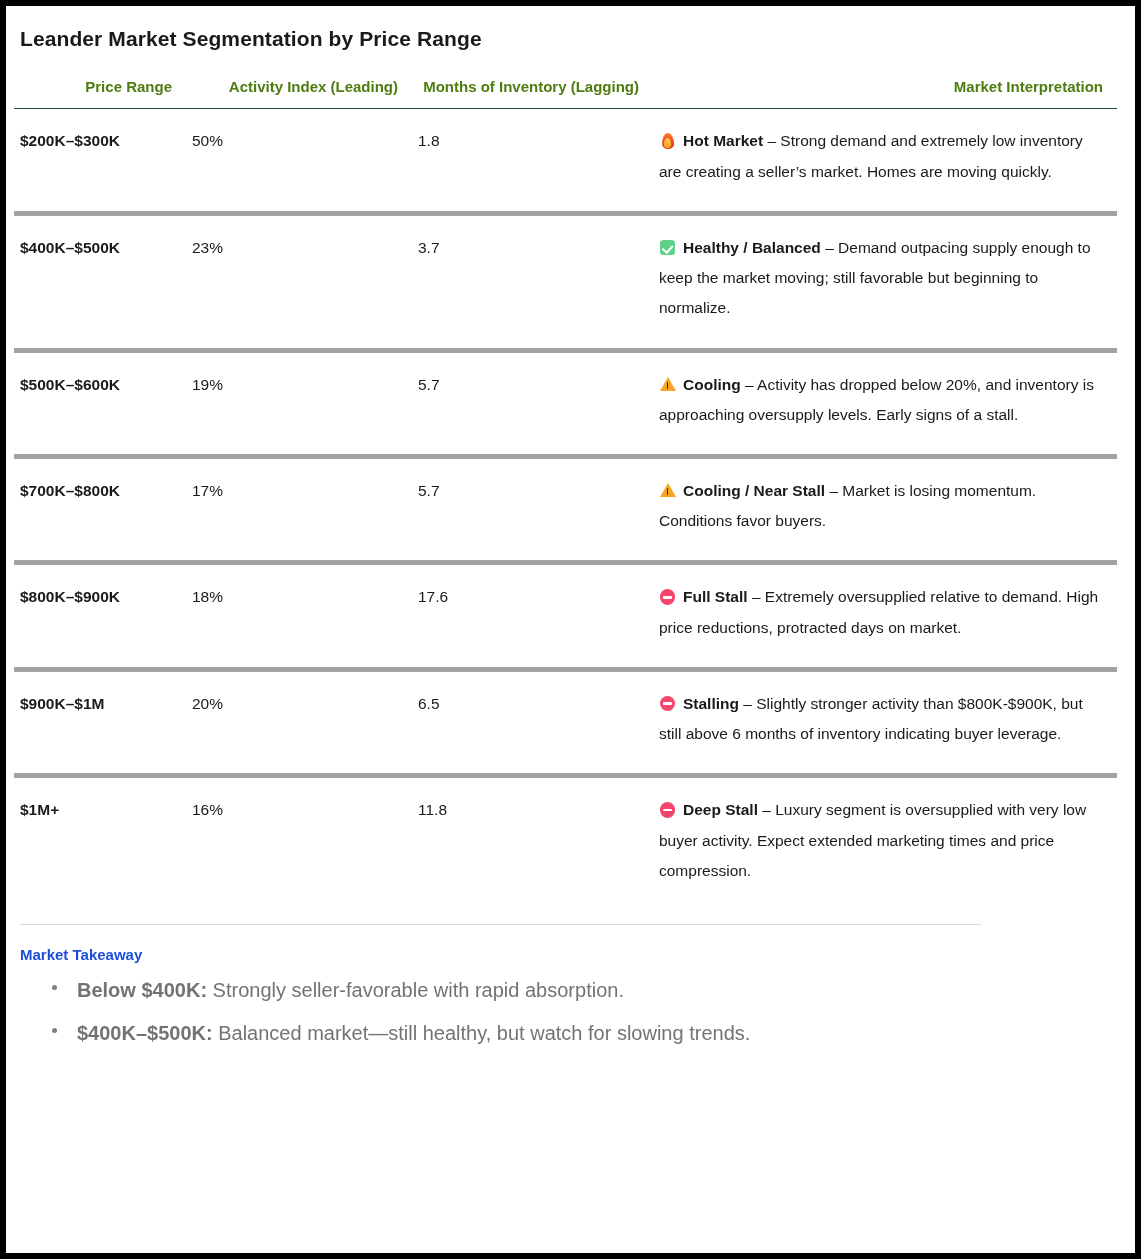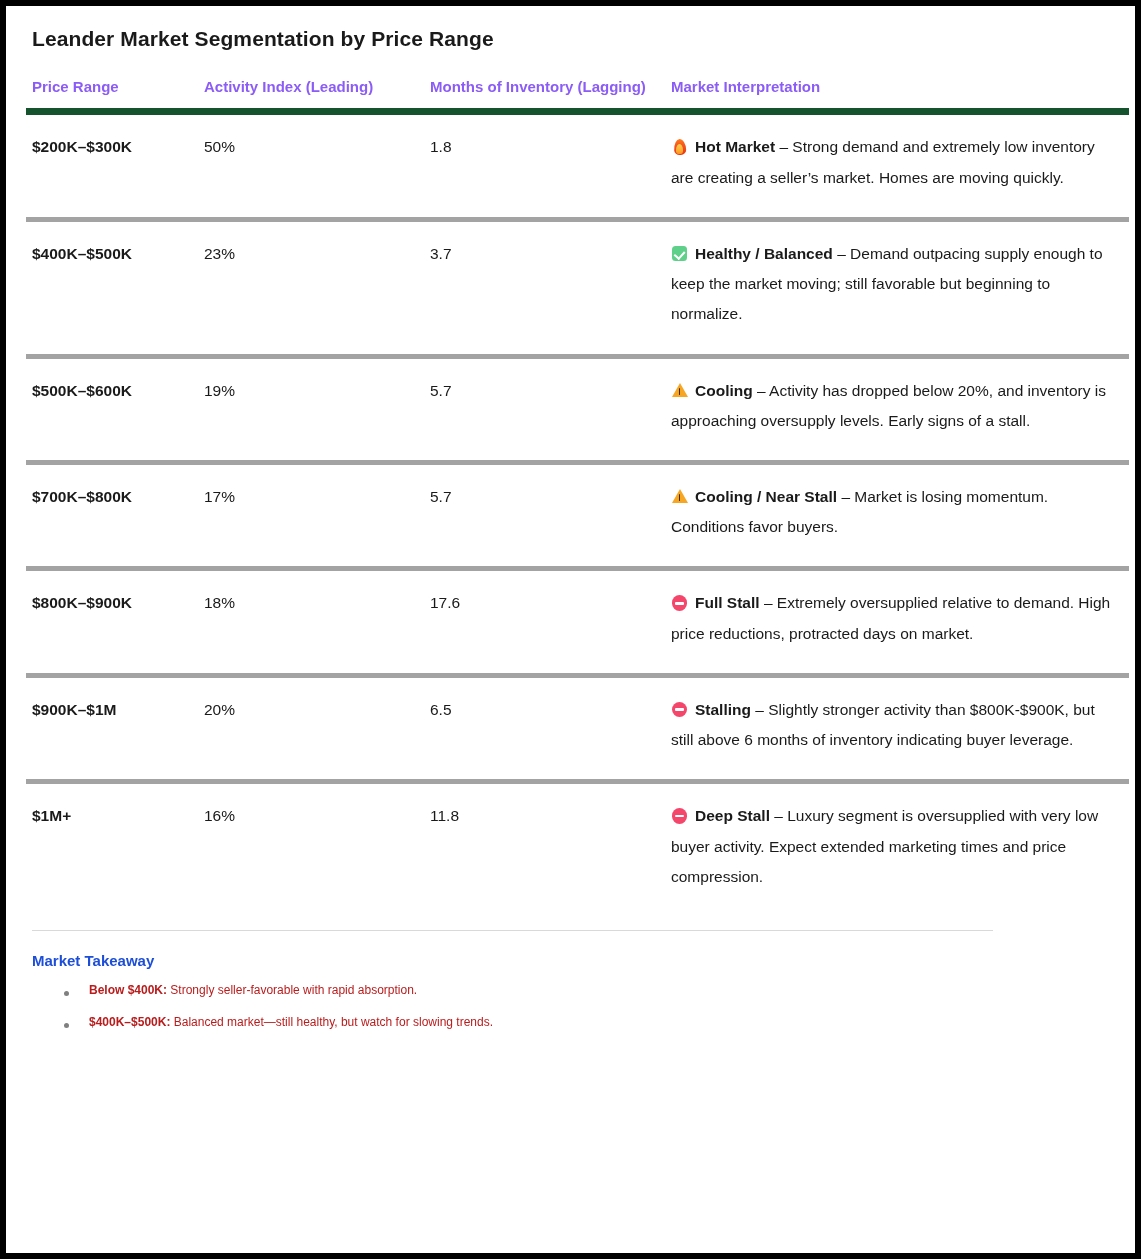--- a/index.html
+++ b/index.html
@@ -18,21 +18,21 @@
   .page {
     position: relative;
     width: 1141px;
     height: 1259px;
     background: #ffffff;
     border: 6px solid #000000;
     overflow: hidden;
   }
 
   .inner {
-    padding: 14px 16px 0 20px;
+    padding: 14px 16px 0 8px;
   }
 
   
   .doc-title {
     font-size: 21px;
     font-weight: bold;
     color: #1a1a1a;
     letter-spacing: 0.1px;
     margin: 6px 0 0 6px;
     line-height: 1.2;
@@ -44,28 +44,28 @@
     border-collapse: collapse;
     margin-top: 26px;
     table-layout: fixed;
   }
   .seg-table col.c-price { width: 172px; }
   .seg-table col.c-activity { width: 226px; }
   .seg-table col.c-months { width: 241px; }
   .seg-table col.c-interp { width: 464px; }
 
   .seg-table thead th {
-    text-align: left;
+    text-align: right;
     vertical-align: bottom;
     font-size: 15px;
     font-weight: bold;
-    color: #8b5cf6;
+    color: #4d7c0f;
     padding: 0 14px 11px 6px;
     line-height: 1.35;
-    border-bottom: 7px solid #14532d;
+    border-bottom: 1px solid #14532d;
   }
   .seg-table thead th:first-child { padding-left: 6px; }
 
   .seg-table tbody td {
     vertical-align: top;
     font-size: 15.5px;
     color: #1a1a1a;
     padding: 17px 14px 24px 6px;
     line-height: 1.95;
     border-bottom: 5px solid #a3a3a3;
@@ -182,22 +182,22 @@
     line-height: 1.25;
   }
 
   .takeaway-list {
     list-style: none;
     margin: 12px 0 0 0;
     padding: 0 0 0 6px;
   }
   .takeaway-list li {
     position: relative;
-    font-size: 12px;
-    color: #b91c1c;
+    font-size: 20px;
+    color: #737373;
     padding-left: 57px;
     line-height: 1.3;
     margin-bottom: 17px;
   }
   .takeaway-list li::before {
     content: "";
     position: absolute;
     left: 32px;
     top: 8px;
     width: 5px;

